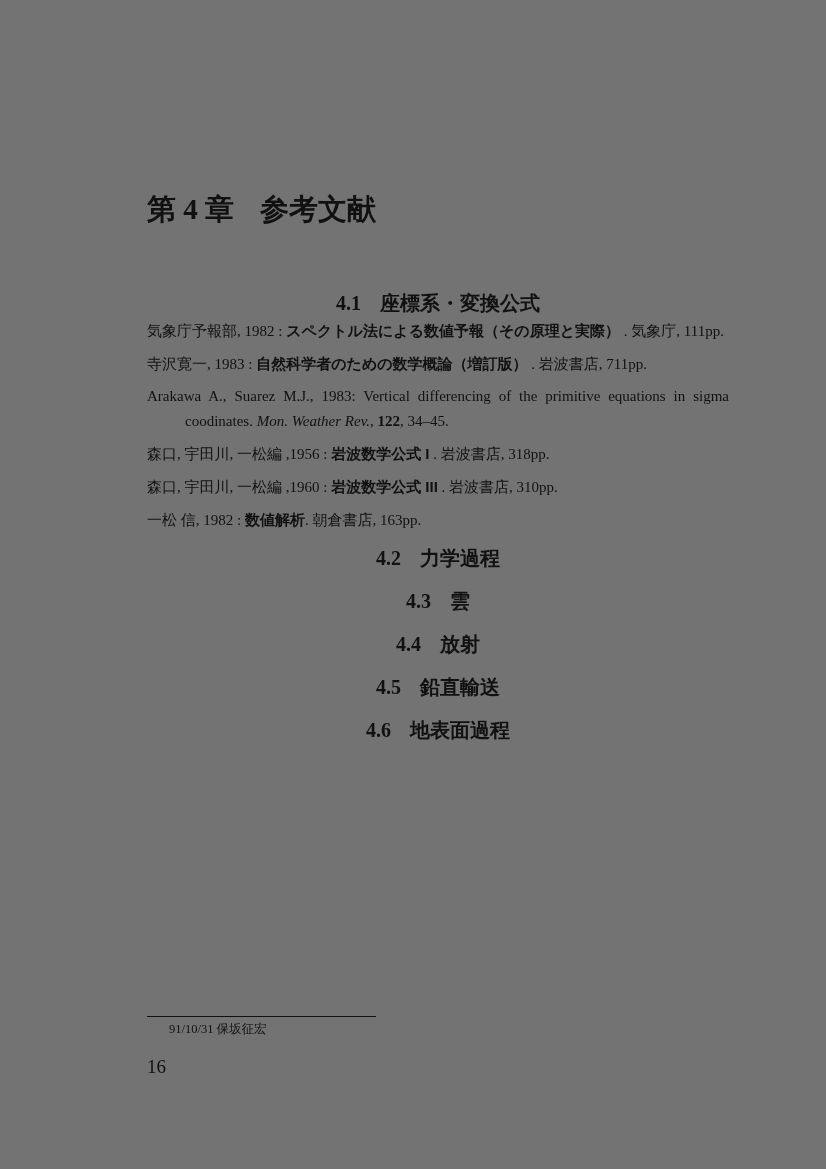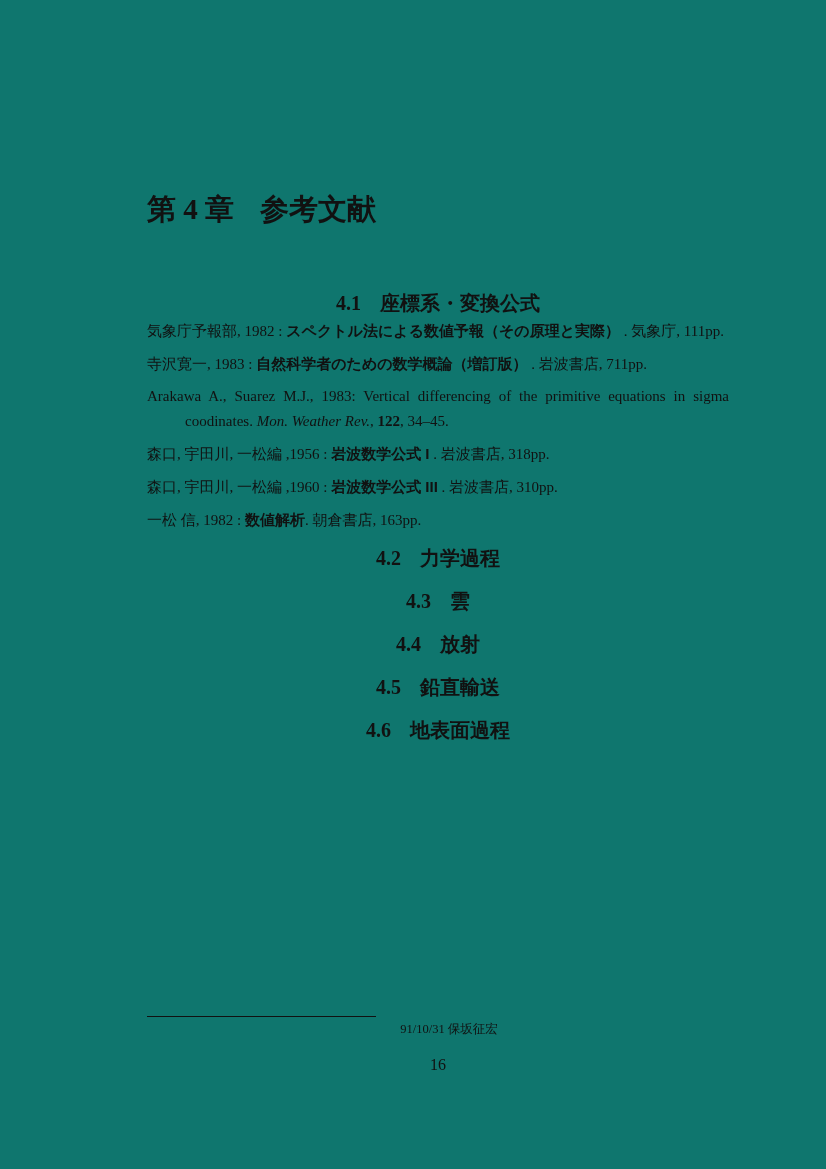--- a/index.html
+++ b/index.html
@@ -5,21 +5,21 @@
   html, body {
     margin: 0;
     padding: 0;
     background: #e8e8e8;
   }
   .page {
     position: relative;
     width: 826px;
     height: 1169px;
     margin: 0 auto;
-    background: #0f766e;
+    background: #737373;
     color: #111111;
     font-family: "Liberation Serif", serif;
     overflow: hidden;
   }
   .content {
     position: absolute;
     left: 147px;
     top: 0;
     width: 582px;
   }
@@ -79,29 +79,27 @@
   }
   .footer-rule {
     width: 229px;
     height: 0;
     border-top: 1px solid #111111;
     margin: 0;
   }
   .footer-note {
     margin-top: 4px;
     padding-left: 22px;
-    text-align: center;
   }
   .page-number {
     position: absolute;
     left: 147px;
     top: 1056px;
     width: 582px;
-    text-align: center;
-    font-size: 16px;
+    font-size: 19px;
   }
 </style>
 </head>
 <body>
 
 <div class="page">
   <div class="content">
 
     <h1 class="chapter">
       <span class="chap-num">第 4 章</span><span class="chap-title">参考文献</span>

